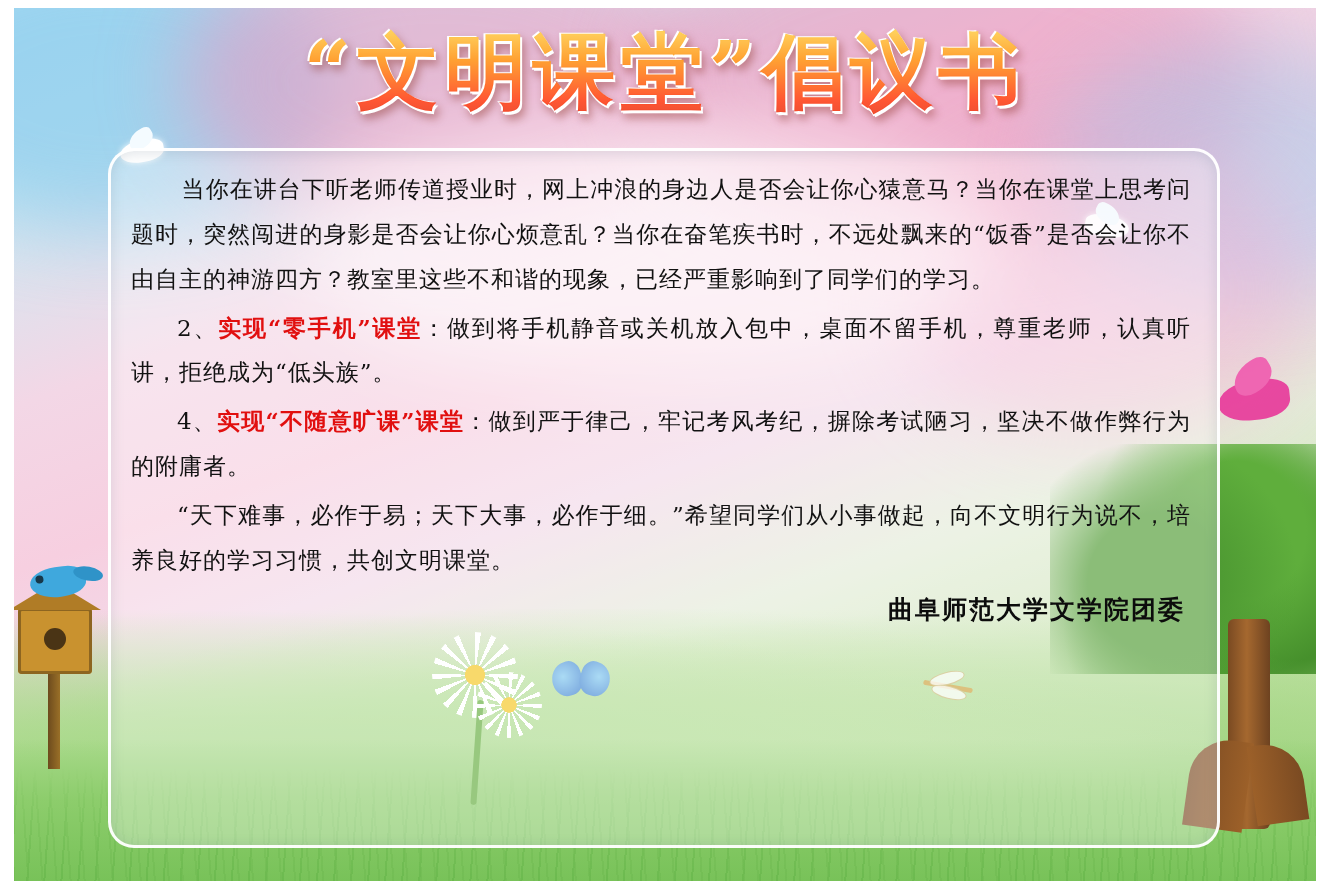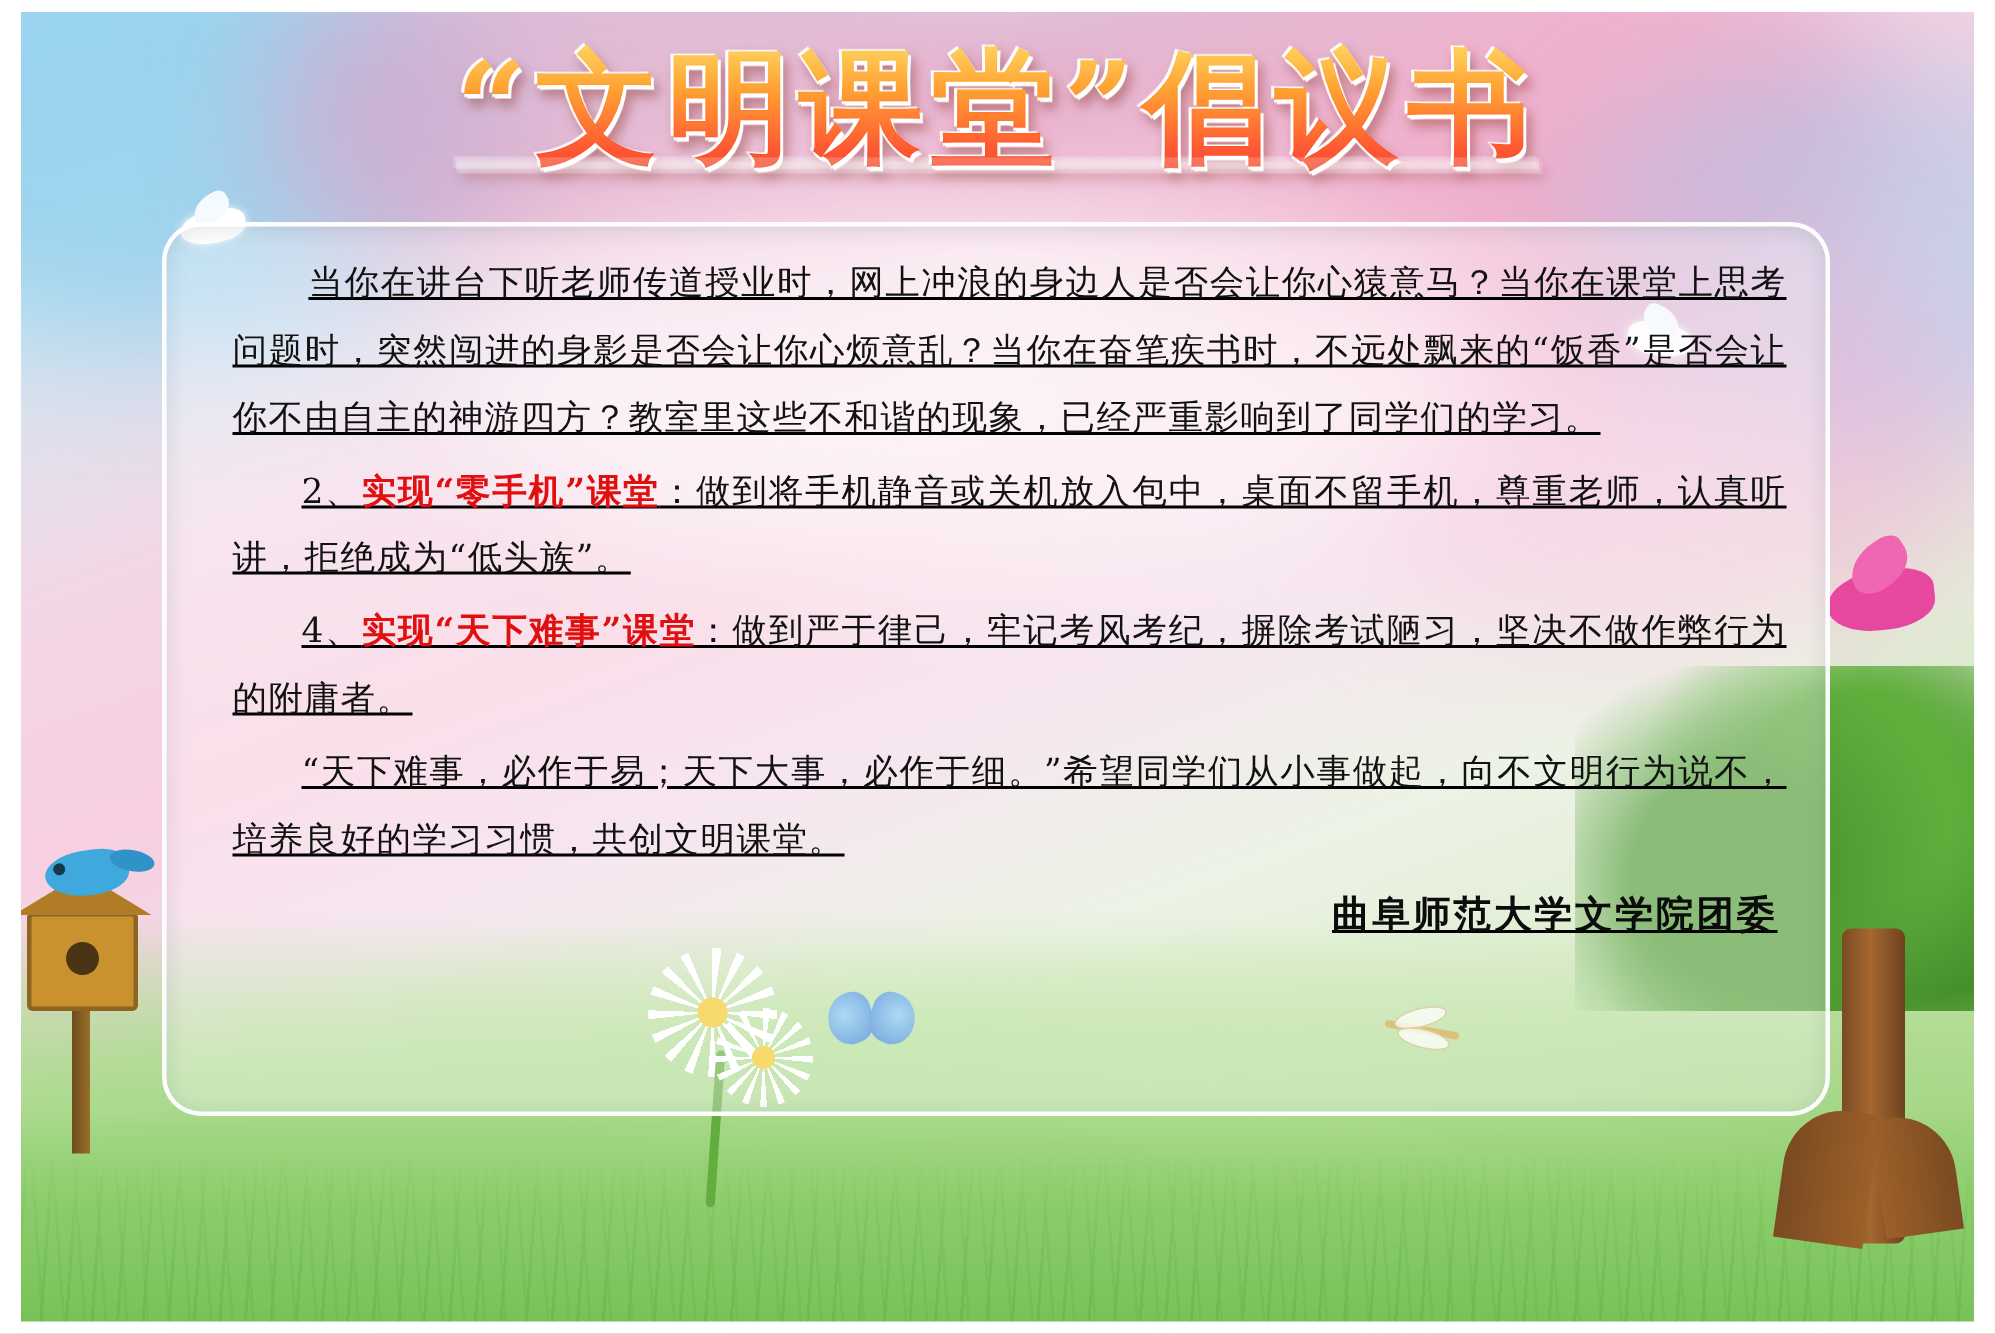--- a/index.html
+++ b/index.html
@@ -218,38 +218,36 @@
     font-weight: 700;
     letter-spacing: 6px;
     color: #ff3d00;
     background: linear-gradient(to bottom, #ffe14d 0%, #ff8a00 38%, #ff2d00 75%, #d81b00 100%);
     -webkit-background-clip: text;
     background-clip: text;
     -webkit-text-fill-color: transparent;
     text-shadow: 0 0 1px rgba(255,255,255,.2);
     filter: drop-shadow(2px 3px 0 #ffffff) drop-shadow(-2px -1px 0 #ffffff) drop-shadow(3px 5px 4px rgba(120,20,0,.35));
     white-space: nowrap;
-    text-decoration: underline;
   }
 
   
   .panel {
     position: absolute;
     left: 108px;
     top: 148px;
     width: 1112px;
-    height: 596px;
+    height: 700px;
     border: 3px solid rgba(255,255,255,.95);
     border-radius: 26px;
     background: rgba(255,255,255,.34);
     box-shadow: 0 2px 14px rgba(80,100,120,.18) inset;
     box-sizing: border-box;
-    padding: 16px 26px 18px 44px;
+    padding: 16px 26px 18px 20px;
     z-index: 5;
-    text-decoration: underline;
   }
 
   .body-text {
     font-family: "DejaVu Serif", serif;
     font-size: 23px;
     line-height: 1.95;
     color: #121212;
     letter-spacing: 1px;
     text-align: justify;
   }
@@ -326,21 +324,21 @@
   </div>
 
   <div class="title-wrap">
     <div class="title">“文明课堂”倡议书</div>
   </div>
 
   <div class="panel">
     <div class="body-text" id="body-text">
         <div class="para p-first"><span class="num">当你在讲台下听老师传道授业时，网上冲浪的身边人是否会让你心猿意马？当你在课堂上思考问题时，突然闯进的身影是否会让你心烦意乱？当你在奋笔疾书时，不远处飘来的“饭香”是否会让你不由自主的神游四方？教室里这些不和谐的现象，已经严重影响到了同学们的学习。</span></div>
         <div class="para"><span class="num">2、</span><span class="hl">实现“零手机”课堂</span><span class="num">：做到将手机静音或关机放入包中，桌面不留手机，尊重老师，认真听讲，拒绝成为“低头族”。</span></div>
-        <div class="para"><span class="num">4、</span><span class="hl">实现“天下难事”课堂</span><span class="num">：做到严于律己，牢记考风考纪，摒除考试陋习，坚决不做作弊行为的附庸者。</span></div>
+        <div class="para"><span class="num">4、</span><span class="hl">实现“不随意旷课”课堂</span><span class="num">：做到严于律己，牢记考风考纪，摒除考试陋习，坚决不做作弊行为的附庸者。</span></div>
         <div class="para"><span class="num">“天下难事，必作于易；天下大事，必作于细。”希望同学们从小事做起，向不文明行为说不，培养良好的学习习惯，共创文明课堂。</span></div>
       </div>
     <div class="signature">曲阜师范大学文学院团委</div>
   </div>
 
   <div class="edge-white-l"></div>
   <div class="edge-white-r"></div>
   <div class="edge-white-t"></div>
   <div class="edge-white-b"></div>
 </div>

